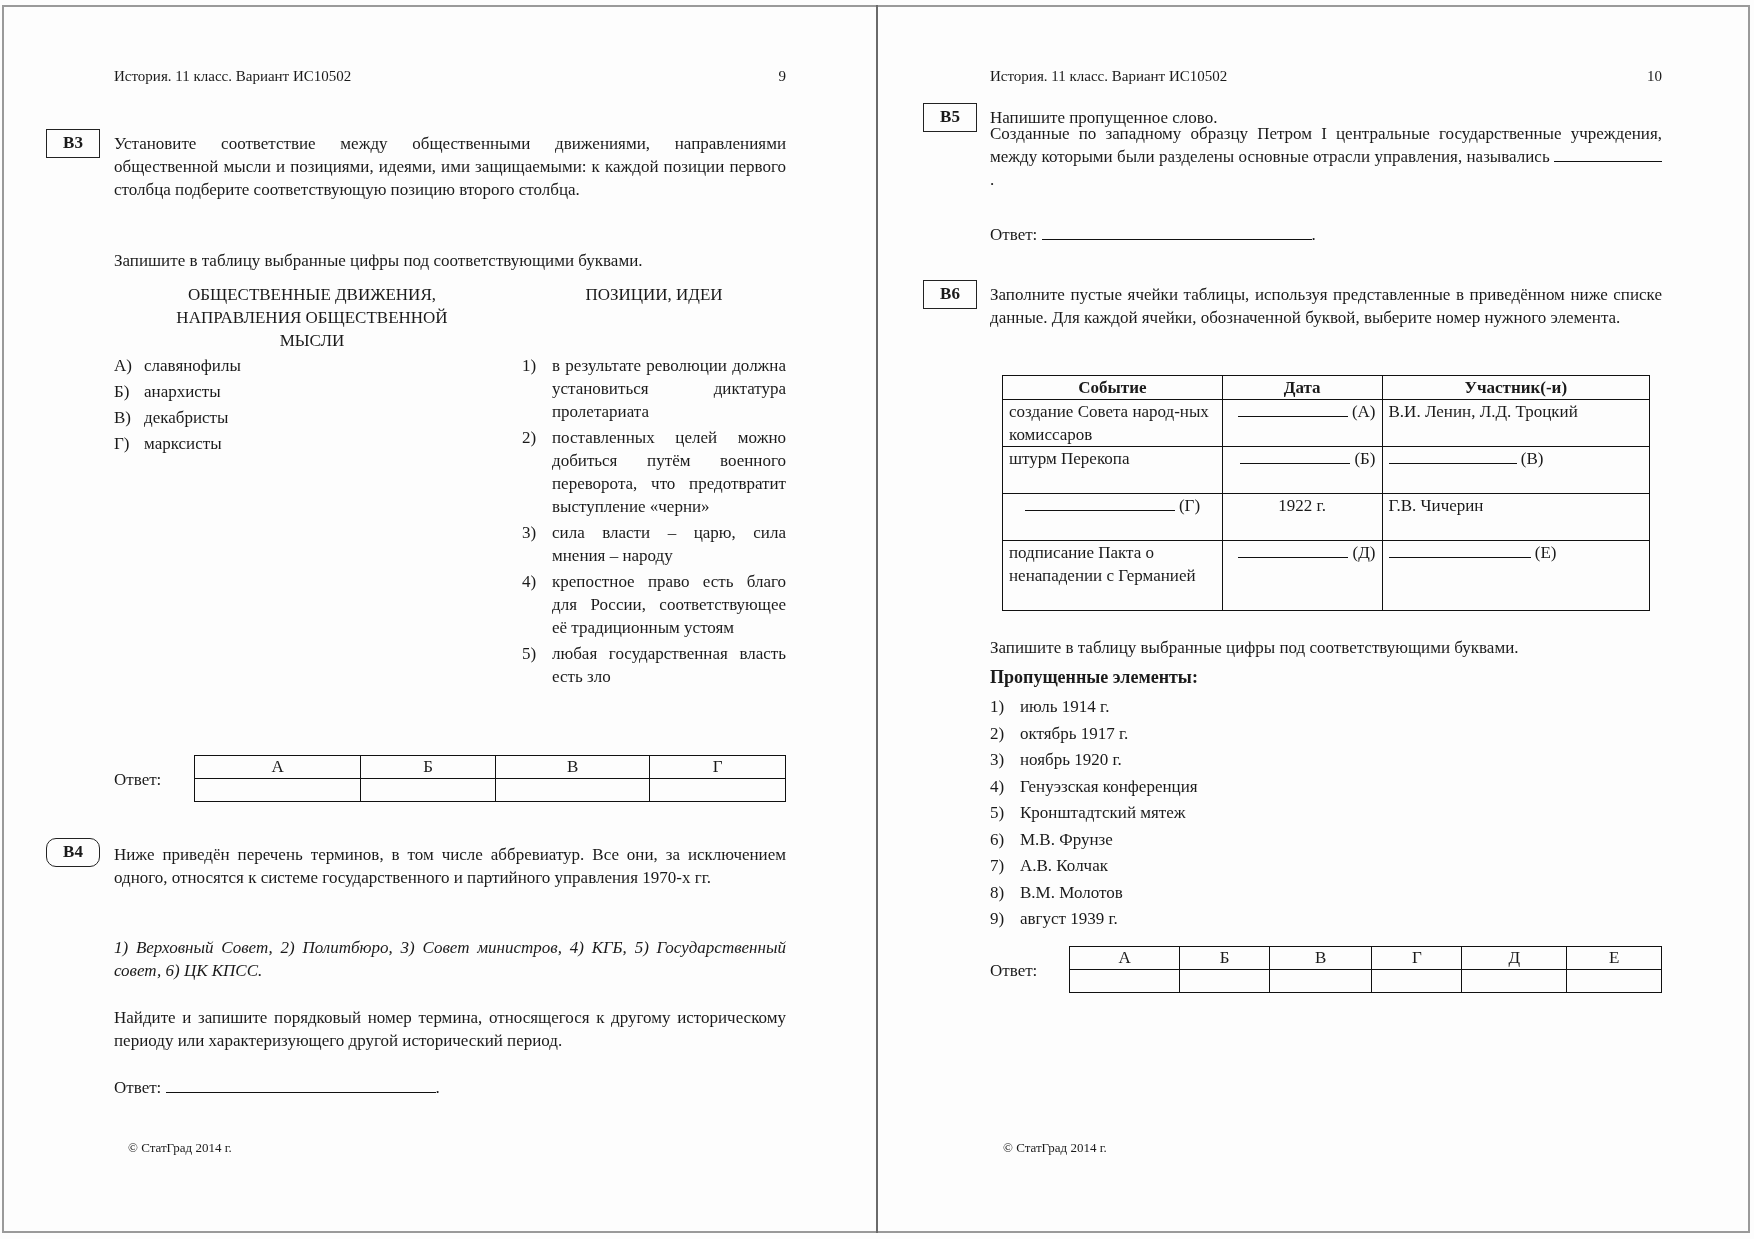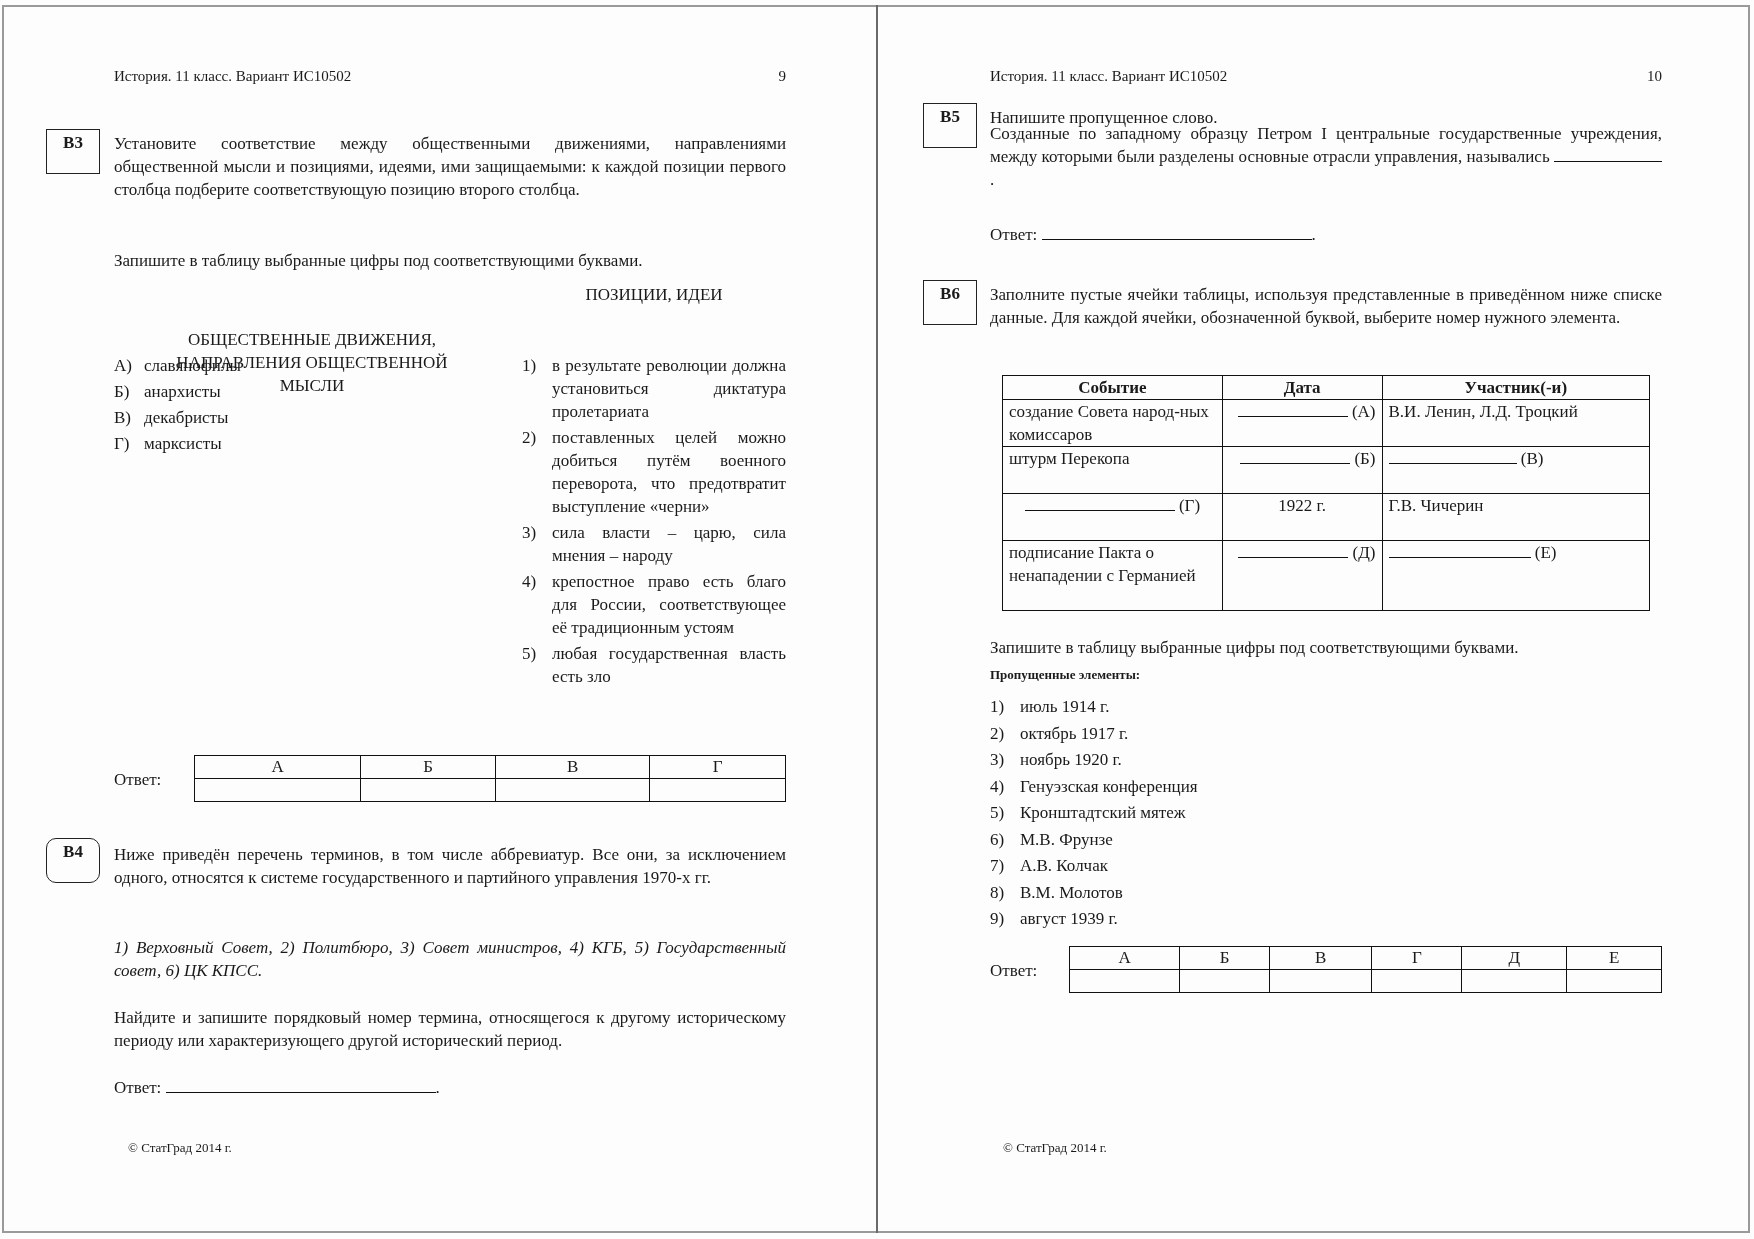--- a/index.html
+++ b/index.html
@@ -11,21 +11,21 @@
   }
   .frame {
     position: absolute; left: 2px; top: 5px; width: 1748px; height: 1228px;
     border: 2px solid #9a9a9a; box-sizing: border-box; background: #fdfdfd;
   }
   .divider { position: absolute; left: 876px; top: 5px; width: 2px; height: 1228px; background: #6a6a6a; }
   .abs { position: absolute; }
   .hdr { font-size: 15px; }
   .pnum { font-size: 15px; text-align: right; width: 40px; }
   .label-box {
-    position: absolute; width: 54px; height: 45px; box-sizing: border-box;
+    position: absolute; width: 54px; height: 29px; box-sizing: border-box;
     border: 1.5px solid #222; font-weight: bold; font-size: 17px;
     text-align: center; line-height: 26px;
   }
   .para { font-size: 17px; line-height: 23px; text-align: justify; }
   .colhead { font-size: 17px; line-height: 23px; text-align: center; }
   .li { font-size: 17px; line-height: 23px; display: flex; }
   .li .n { width: 30px; flex: none; }
   .li .t { flex: 1; text-align: justify; }
   table.ans { border-collapse: collapse; position: absolute; }
   table.ans td { border: 1.5px solid #111; font-size: 17px; text-align: center; height: 22px; padding: 0; }
@@ -42,21 +42,21 @@
 <div class="frame"></div>
 <div class="divider"></div>
 
 <div class="abs hdr" style="left:114px; top:68px;">История. 11 класс. Вариант ИС10502</div>
 <div class="abs pnum" style="left:746px; top:68px;">9</div>
 
 <div class="label-box" style="left:46px; top:129px;">В3</div>
 <div class="abs para" style="left:114px; top:132px; width:672px;">Установите соответствие между общественными движениями, направлениями общественной мысли и позициями, идеями, ими защищаемыми: к каждой позиции первого столбца подберите соответствующую позицию второго столбца.</div>
 <div class="abs para" style="left:114px; top:249px; width:672px; text-align:left;">Запишите в таблицу выбранные цифры под соответствующими буквами.</div>
 
-<div class="abs colhead" style="left:114px; top:283px; width:396px;margin-top:45px;">
+<div class="abs colhead" style="left:114px; top:283px; width:396px;">
   <div>ОБЩЕСТВЕННЫЕ ДВИЖЕНИЯ,</div>
   <div>НАПРАВЛЕНИЯ ОБЩЕСТВЕННОЙ</div>
   <div>МЫСЛИ</div>
 </div>
 <div class="abs colhead" style="left:522px; top:283px; width:264px;">ПОЗИЦИИ, ИДЕИ</div>
 
 <div class="abs" style="left:114px; top:354px; width:300px;">
   <div class="li" style="margin-bottom:3px;">
       <span class="n">А)</span>
       <span class="t">славянофилы</span>
@@ -173,21 +173,21 @@
   </tr>
   <tr style="height:70px;">
     <td>подписание Пакта о ненападении с Германией</td>
     <td style="text-align:right;"><span class="blank" style="width:110px;"></span> <span>(Д)</span></td>
     <td><span class="blank" style="width:142px;"></span> <span>(Е)</span></td>
   </tr>
 </tbody>
   </table>
 
 <div class="abs para" style="left:990px; top:636px; width:672px; text-align:left;">Запишите в таблицу выбранные цифры под соответствующими буквами.</div>
-<div class="abs" style="left:990px; top:667px; font-size:13px; font-weight:bold;">Пропущенные элементы:</div>
+<div class="abs" style="left:990px; top:667px; font-size:18px; font-weight:bold;">Пропущенные элементы:</div>
 
 <div class="abs" style="left:990px; top:694px; width:400px;">
   <div class="li" style="line-height:26.5px;">
       <span class="n">1)</span>
       <span class="t">июль 1914 г.</span>
     </div>
   <div class="li" style="line-height:26.5px;">
       <span class="n">2)</span>
       <span class="t">октябрь 1917 г.</span>
     </div>

